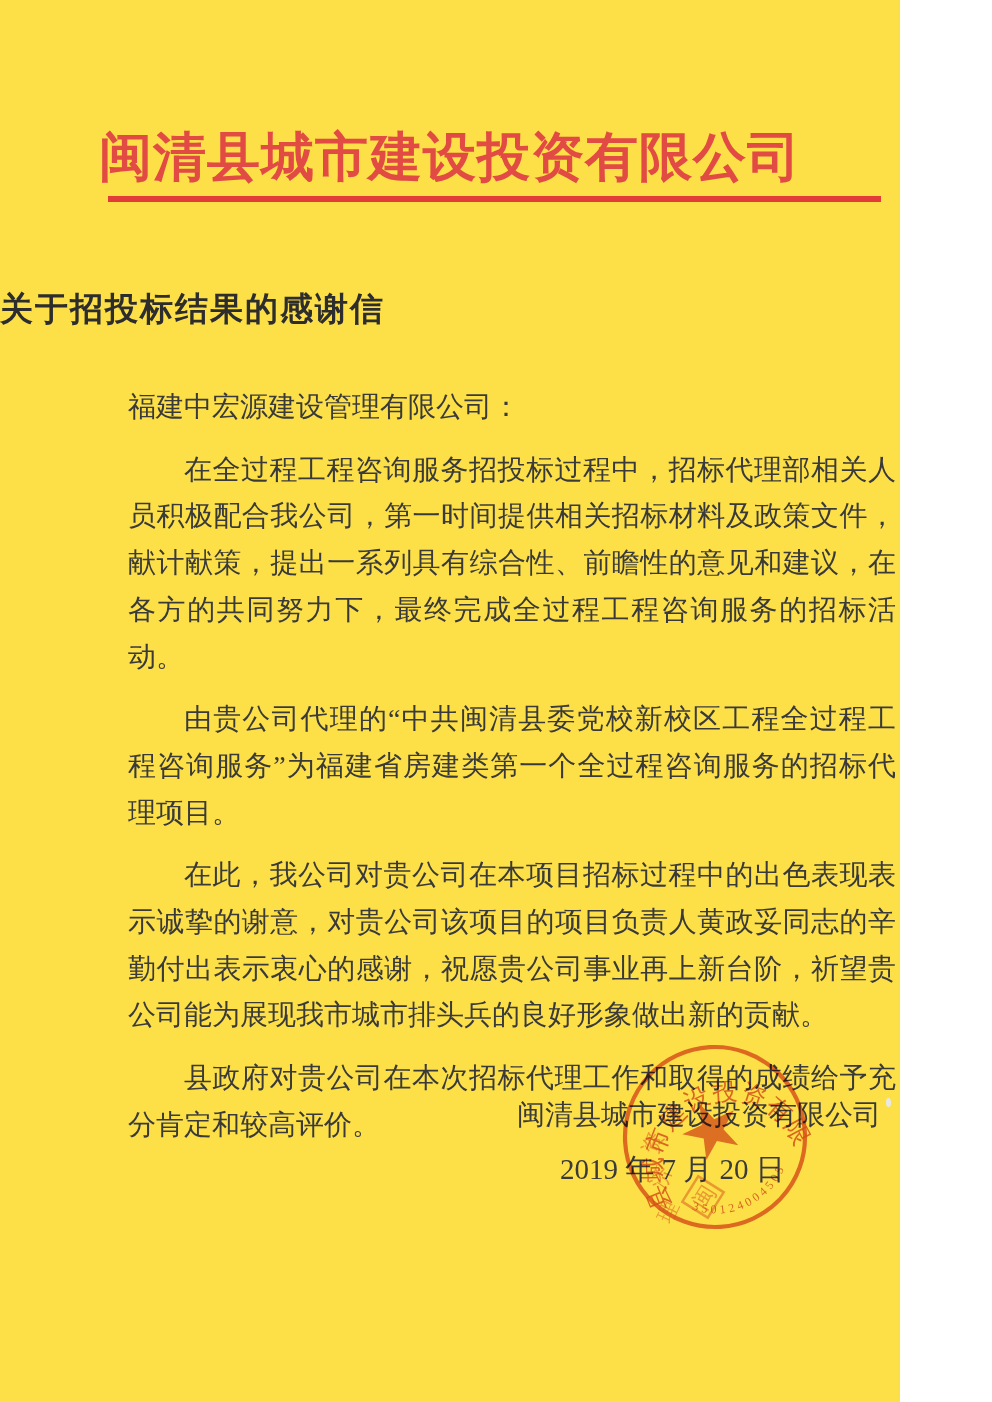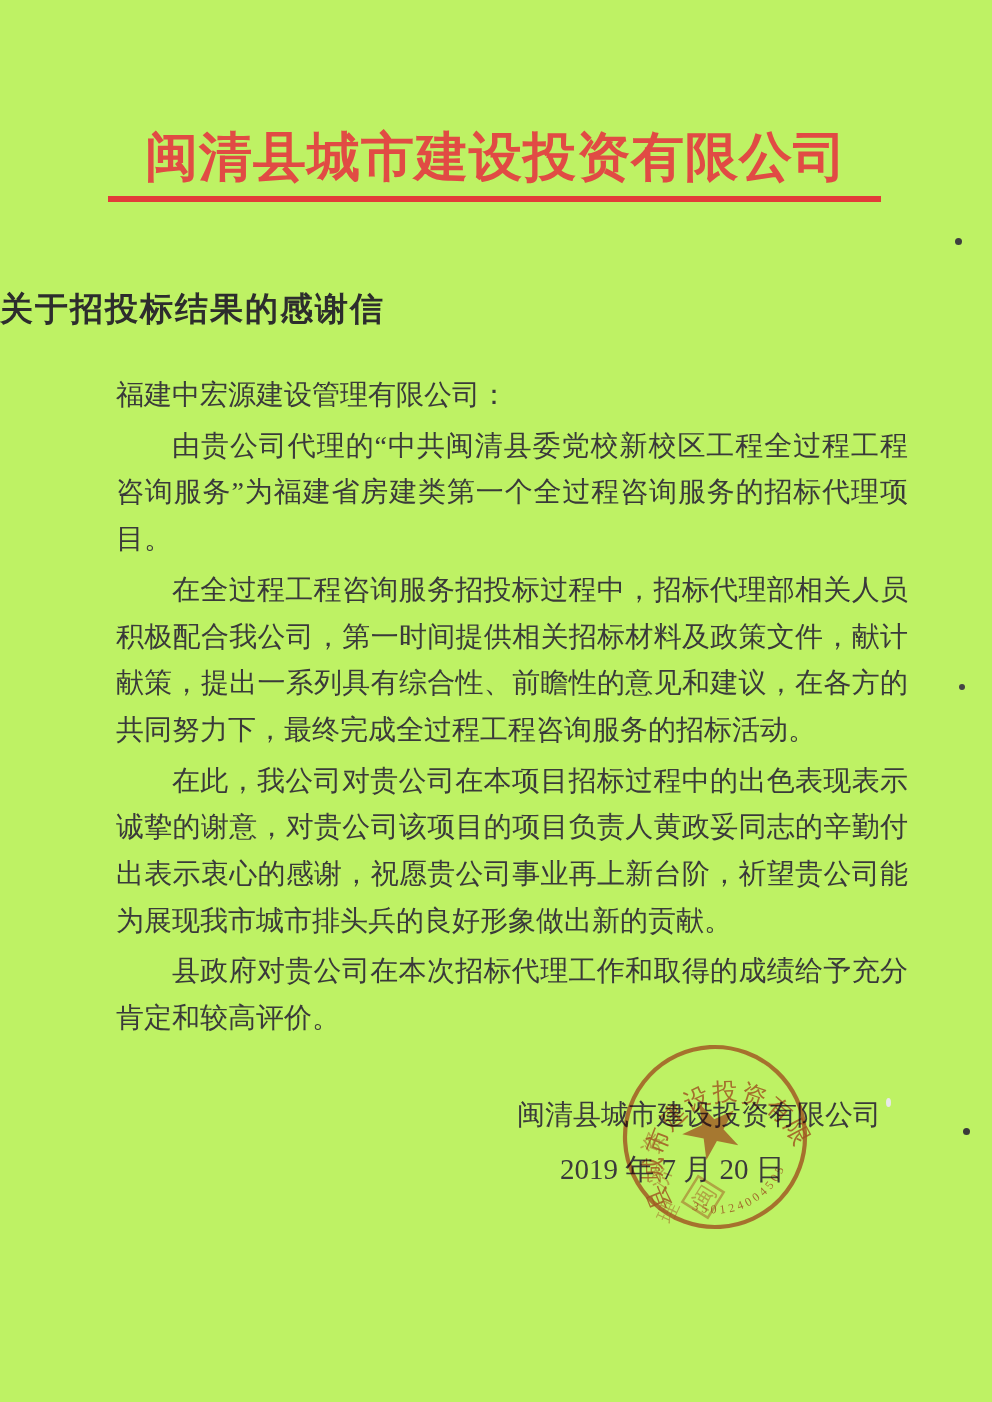--- a/index.html
+++ b/index.html
@@ -1,18 +1,18 @@
 <!DOCTYPE html>
 <html><head>
 <meta charset="utf-8">
 <style>
   html,body { margin:0; padding:0; background:#ffffff; }
   .page {
-    position:relative; width:992px; height:1402px;
-    background:#bef264; overflow:hidden;
+    position:relative; width:900px; height:1402px;
+    background:#fde047; overflow:hidden;
     font-family:"Liberation Serif","DejaVu Serif",serif;
     color:#3a3a3a;
   }
   .letterhead {
     position:absolute; top:122px; left:0; width:100%;
     text-align:center; font-size:53px; font-weight:bold;
     color:#e14b44; letter-spacing:1px; white-space:nowrap;
   }
   .rule {
     position:absolute; top:196px; left:108px; width:773px; height:6px;
@@ -22,21 +22,21 @@
     position:absolute; top:287px; left:0; width:100%;
     text-align:left; font-size:33px; font-weight:bold;
     color:#2d2d2d; letter-spacing:2px;
     font-family:"Liberation Sans","DejaVu Sans",sans-serif;
   }
   .body-text {
     position:absolute; top:368px; left:112px; width:800px;
     font-size:28px; line-height:46.7px; color:#3a3a3a;
     text-align:justify; text-justify:inter-ideograph;
   }
-  .body-text p { margin:4px; text-indent:2em; }
+  .body-text p { margin:16px; text-indent:2em; }
   .body-text p.salutation { text-indent:0; }
   .signature {
     position:absolute; top:1096px; left:516px; width:366px;
     font-size:28px; color:#3a3a3a; text-align:center; white-space:nowrap;
   }
   .date-line {
     position:absolute; top:1150px; left:560px; width:280px;
     font-size:29px; color:#3a3a3a; white-space:nowrap;
   }
   .seal {
@@ -56,22 +56,22 @@
 <div class="page">
 
   <div class="letterhead">闽清县城市建设投资有限公司</div>
 
   <div class="rule"></div>
 
   <div class="doc-title">关于招投标结果的感谢信</div>
 
   <div class="body-text">
     <p class="salutation">福建中宏源建设管理有限公司：</p>
+    <p>在全过程工程咨询服务招投标过程中，招标代理部相关人员积极配合我公司，第一时间提供相关招标材料及政策文件，献计献策，提出一系列具有综合性、前瞻性的意见和建议，在各方的共同努力下，最终完成全过程工程咨询服务的招标活动。</p>
     <p>由贵公司代理的“中共闽清县委党校新校区工程全过程工程咨询服务”为福建省房建类第一个全过程咨询服务的招标代理项目。</p>
-    <p>在全过程工程咨询服务招投标过程中，招标代理部相关人员积极配合我公司，第一时间提供相关招标材料及政策文件，献计献策，提出一系列具有综合性、前瞻性的意见和建议，在各方的共同努力下，最终完成全过程工程咨询服务的招标活动。</p>
     <p>在此，我公司对贵公司在本项目招标过程中的出色表现表示诚挚的谢意，对贵公司该项目的项目负责人黄政妥同志的辛勤付出表示衷心的感谢，祝愿贵公司事业再上新台阶，祈望贵公司能为展现我市城市排头兵的良好形象做出新的贡献。</p>
     <p>县政府对贵公司在本次招标代理工作和取得的成绩给予充分肯定和较高评价。</p>
   </div>
 
   <div class="signature">闽清县城市建设投资有限公司</div>
 
   <div class="date-line">2019 年 7 月 20 日</div>
 
   <svg class="seal" viewBox="0 0 206 206">
     <defs>

